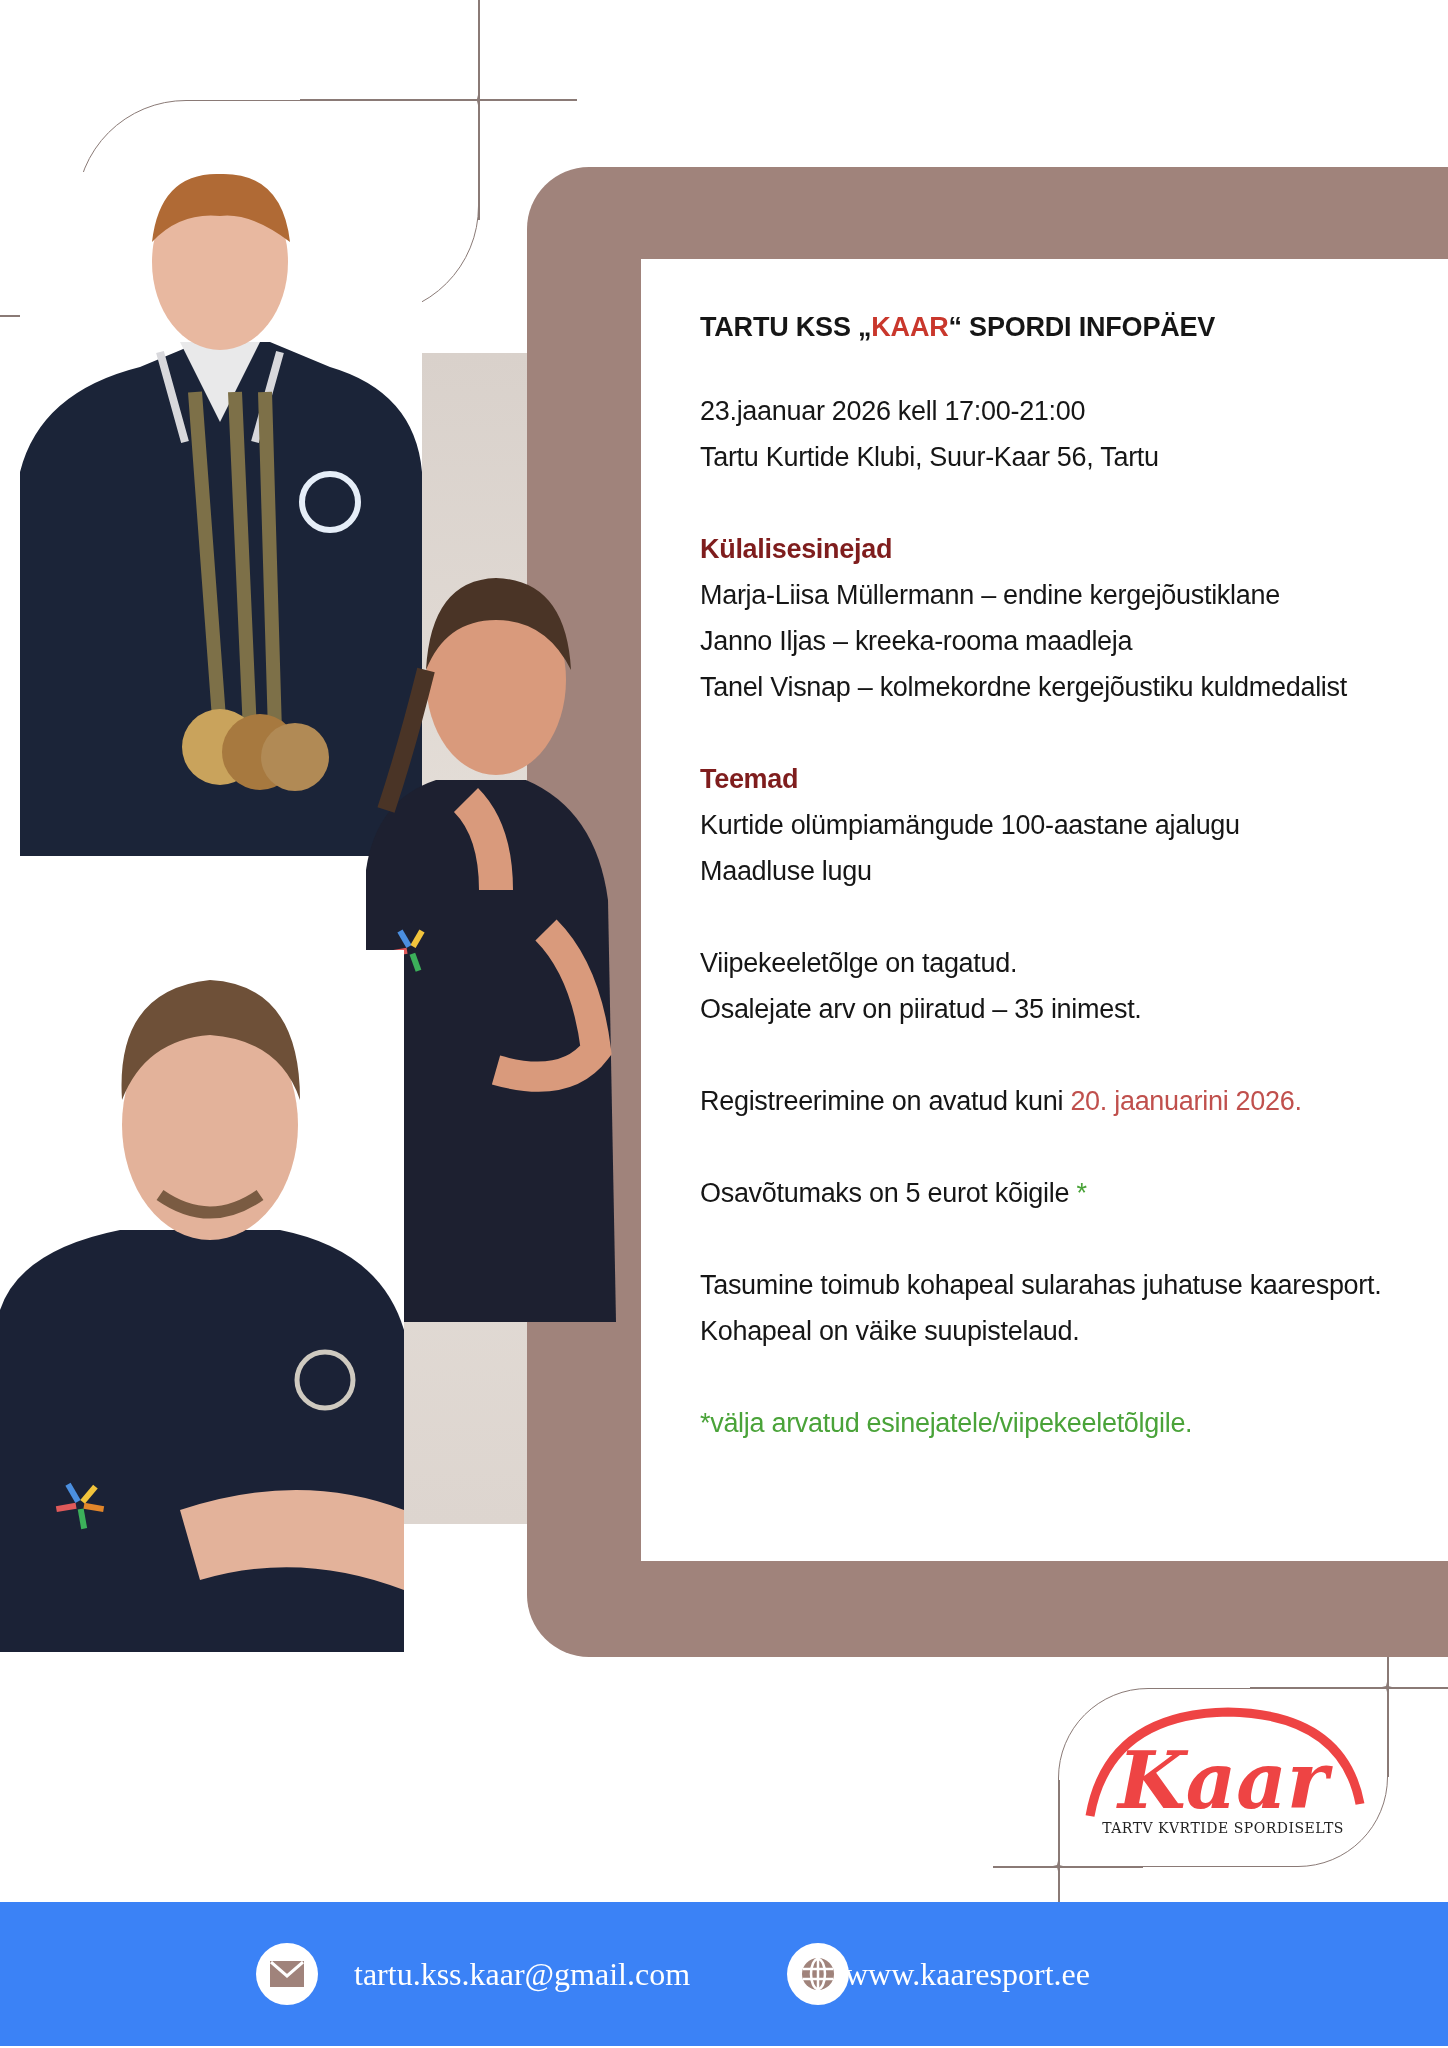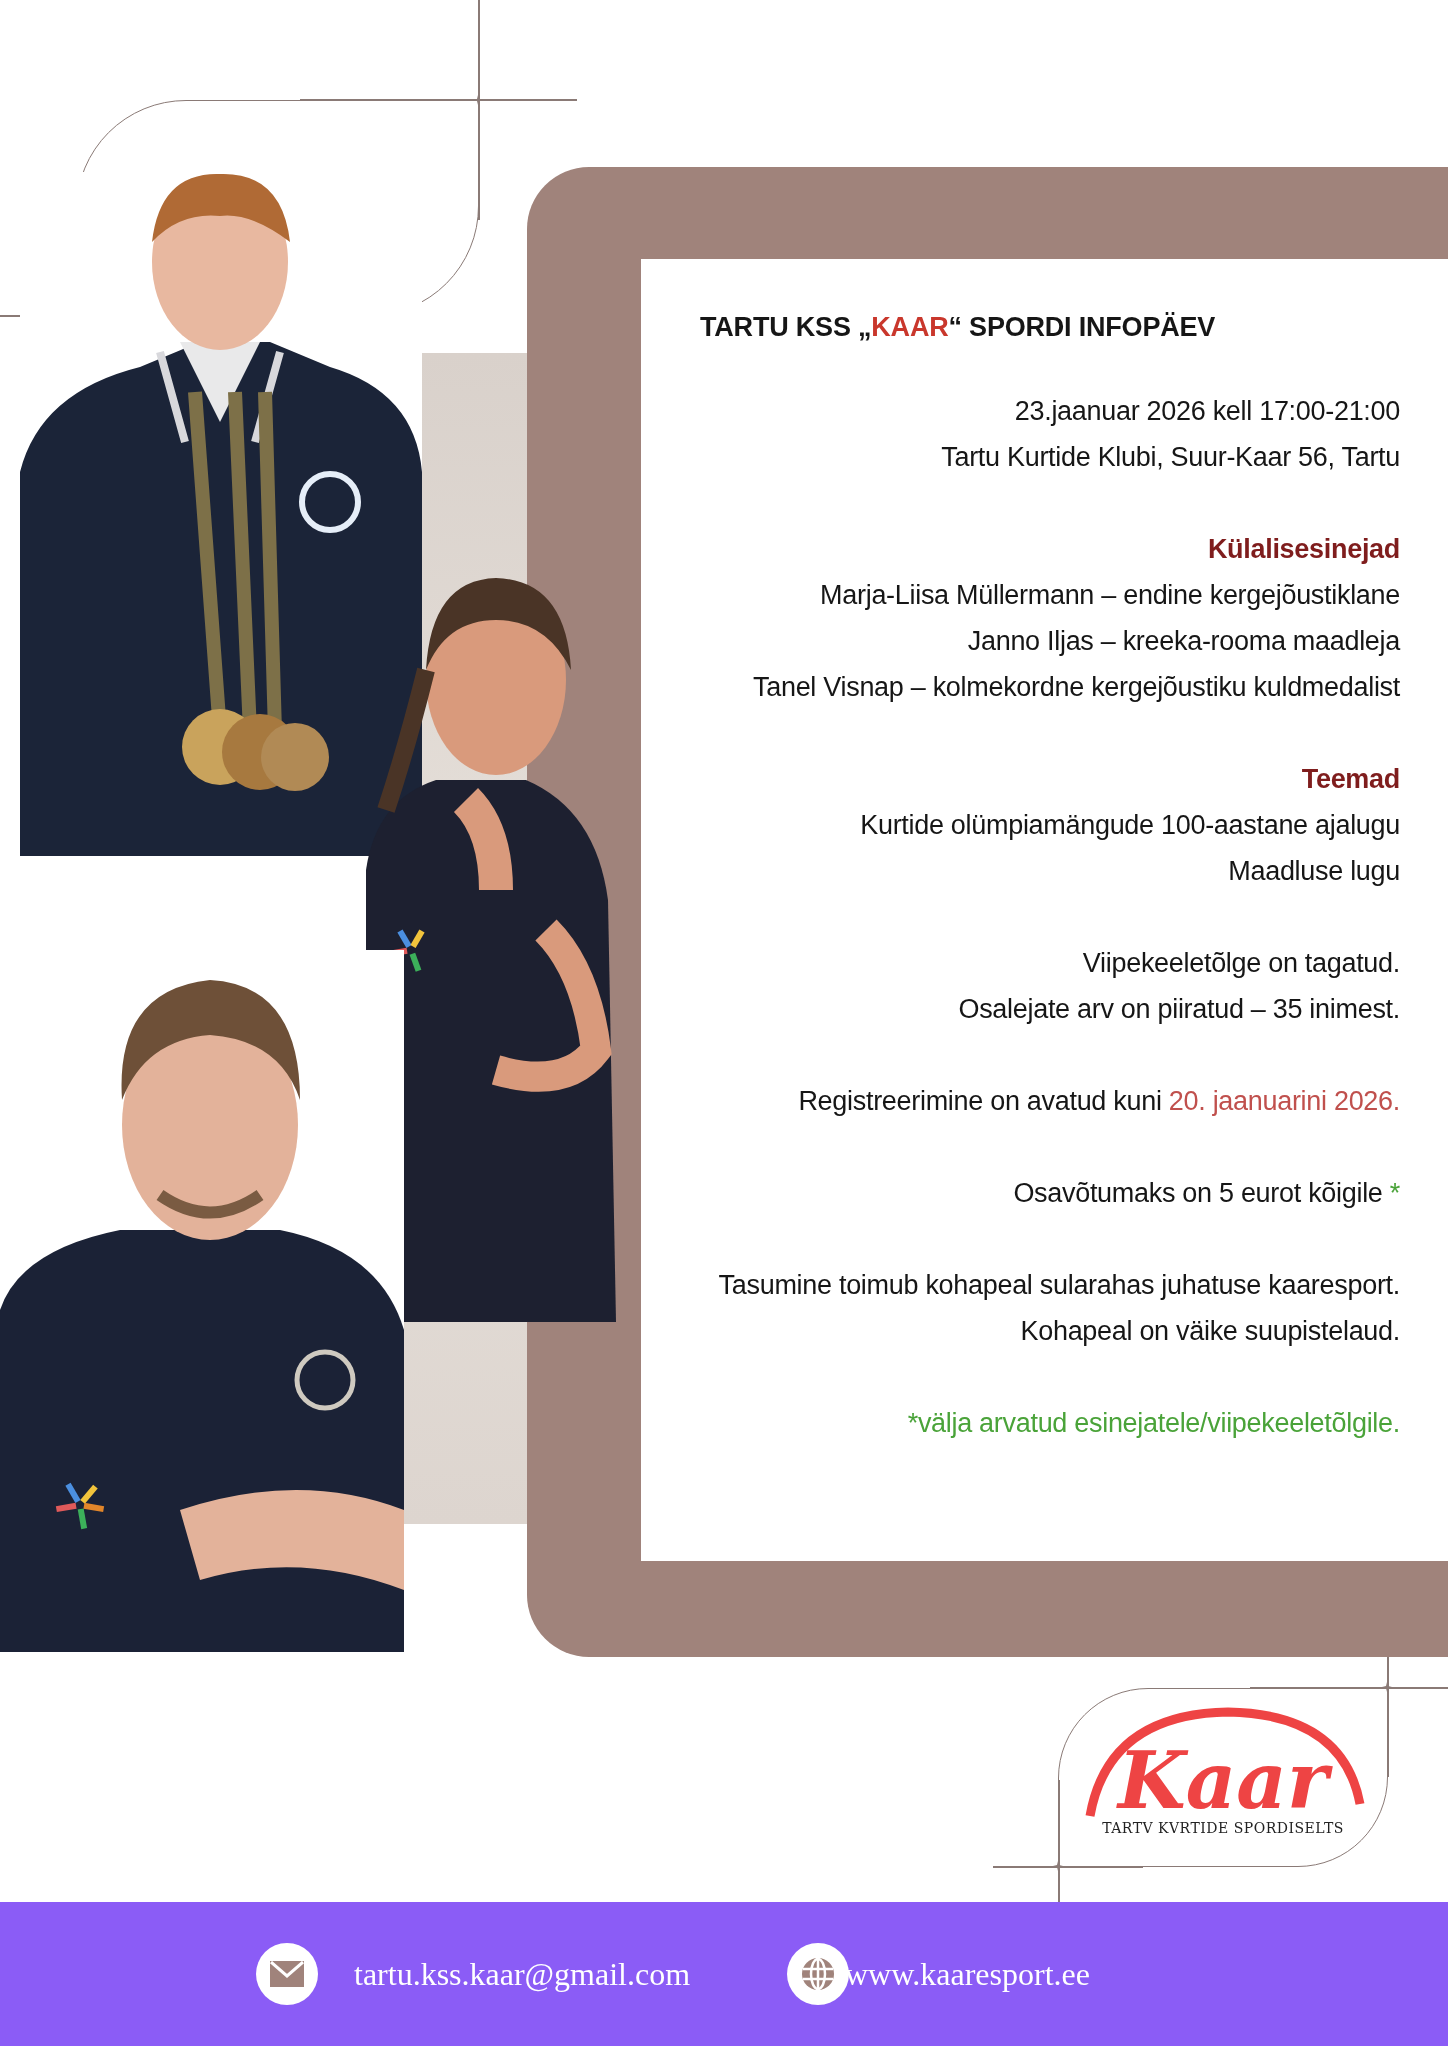--- a/index.html
+++ b/index.html
@@ -46,34 +46,34 @@
     margin-top: 4px; margin-bottom: 38px; line-height: 46px;
   }
   .title .accent { color: #c9372c; }
   .section-head {
     color: #7f1d1d; font-weight: bold; font-size: 27px;
     line-height: 46px;
   }
   .gap { height: 46px; }
   .red { color: #c0504d; }
   .green { color: #4aa339; }
-  .line { display: block; white-space: nowrap; text-align: right; }
+  .line { display: block; white-space: nowrap; }
 
   
   .logo { position: absolute; left: 1078px; top: 1704px; width: 290px; height: 150px; }
   .logo .sub {
     position: absolute; left: 0; top: 116px; width: 290px; text-align: center;
     font-family: "DejaVu Serif", serif; font-size: 14px; font-weight: normal;
     letter-spacing: 0.5px; color: #222;
   }
 
   
   .footer {
     position: absolute; left: 0; top: 1902px; width: 1448px; height: 144px;
-    background: #8b5cf6;
+    background: #3b82f6;
   }
   .footer .circle {
     position: absolute; width: 62px; height: 62px; border-radius: 50%;
     background: #ffffff; display: flex; align-items: center; justify-content: center;
   }
   .footer .ftext {
     position: absolute; color: #ffffff;
     font-family: "Liberation Serif", serif; font-size: 32px; line-height: 40px;
   }
 </style>

